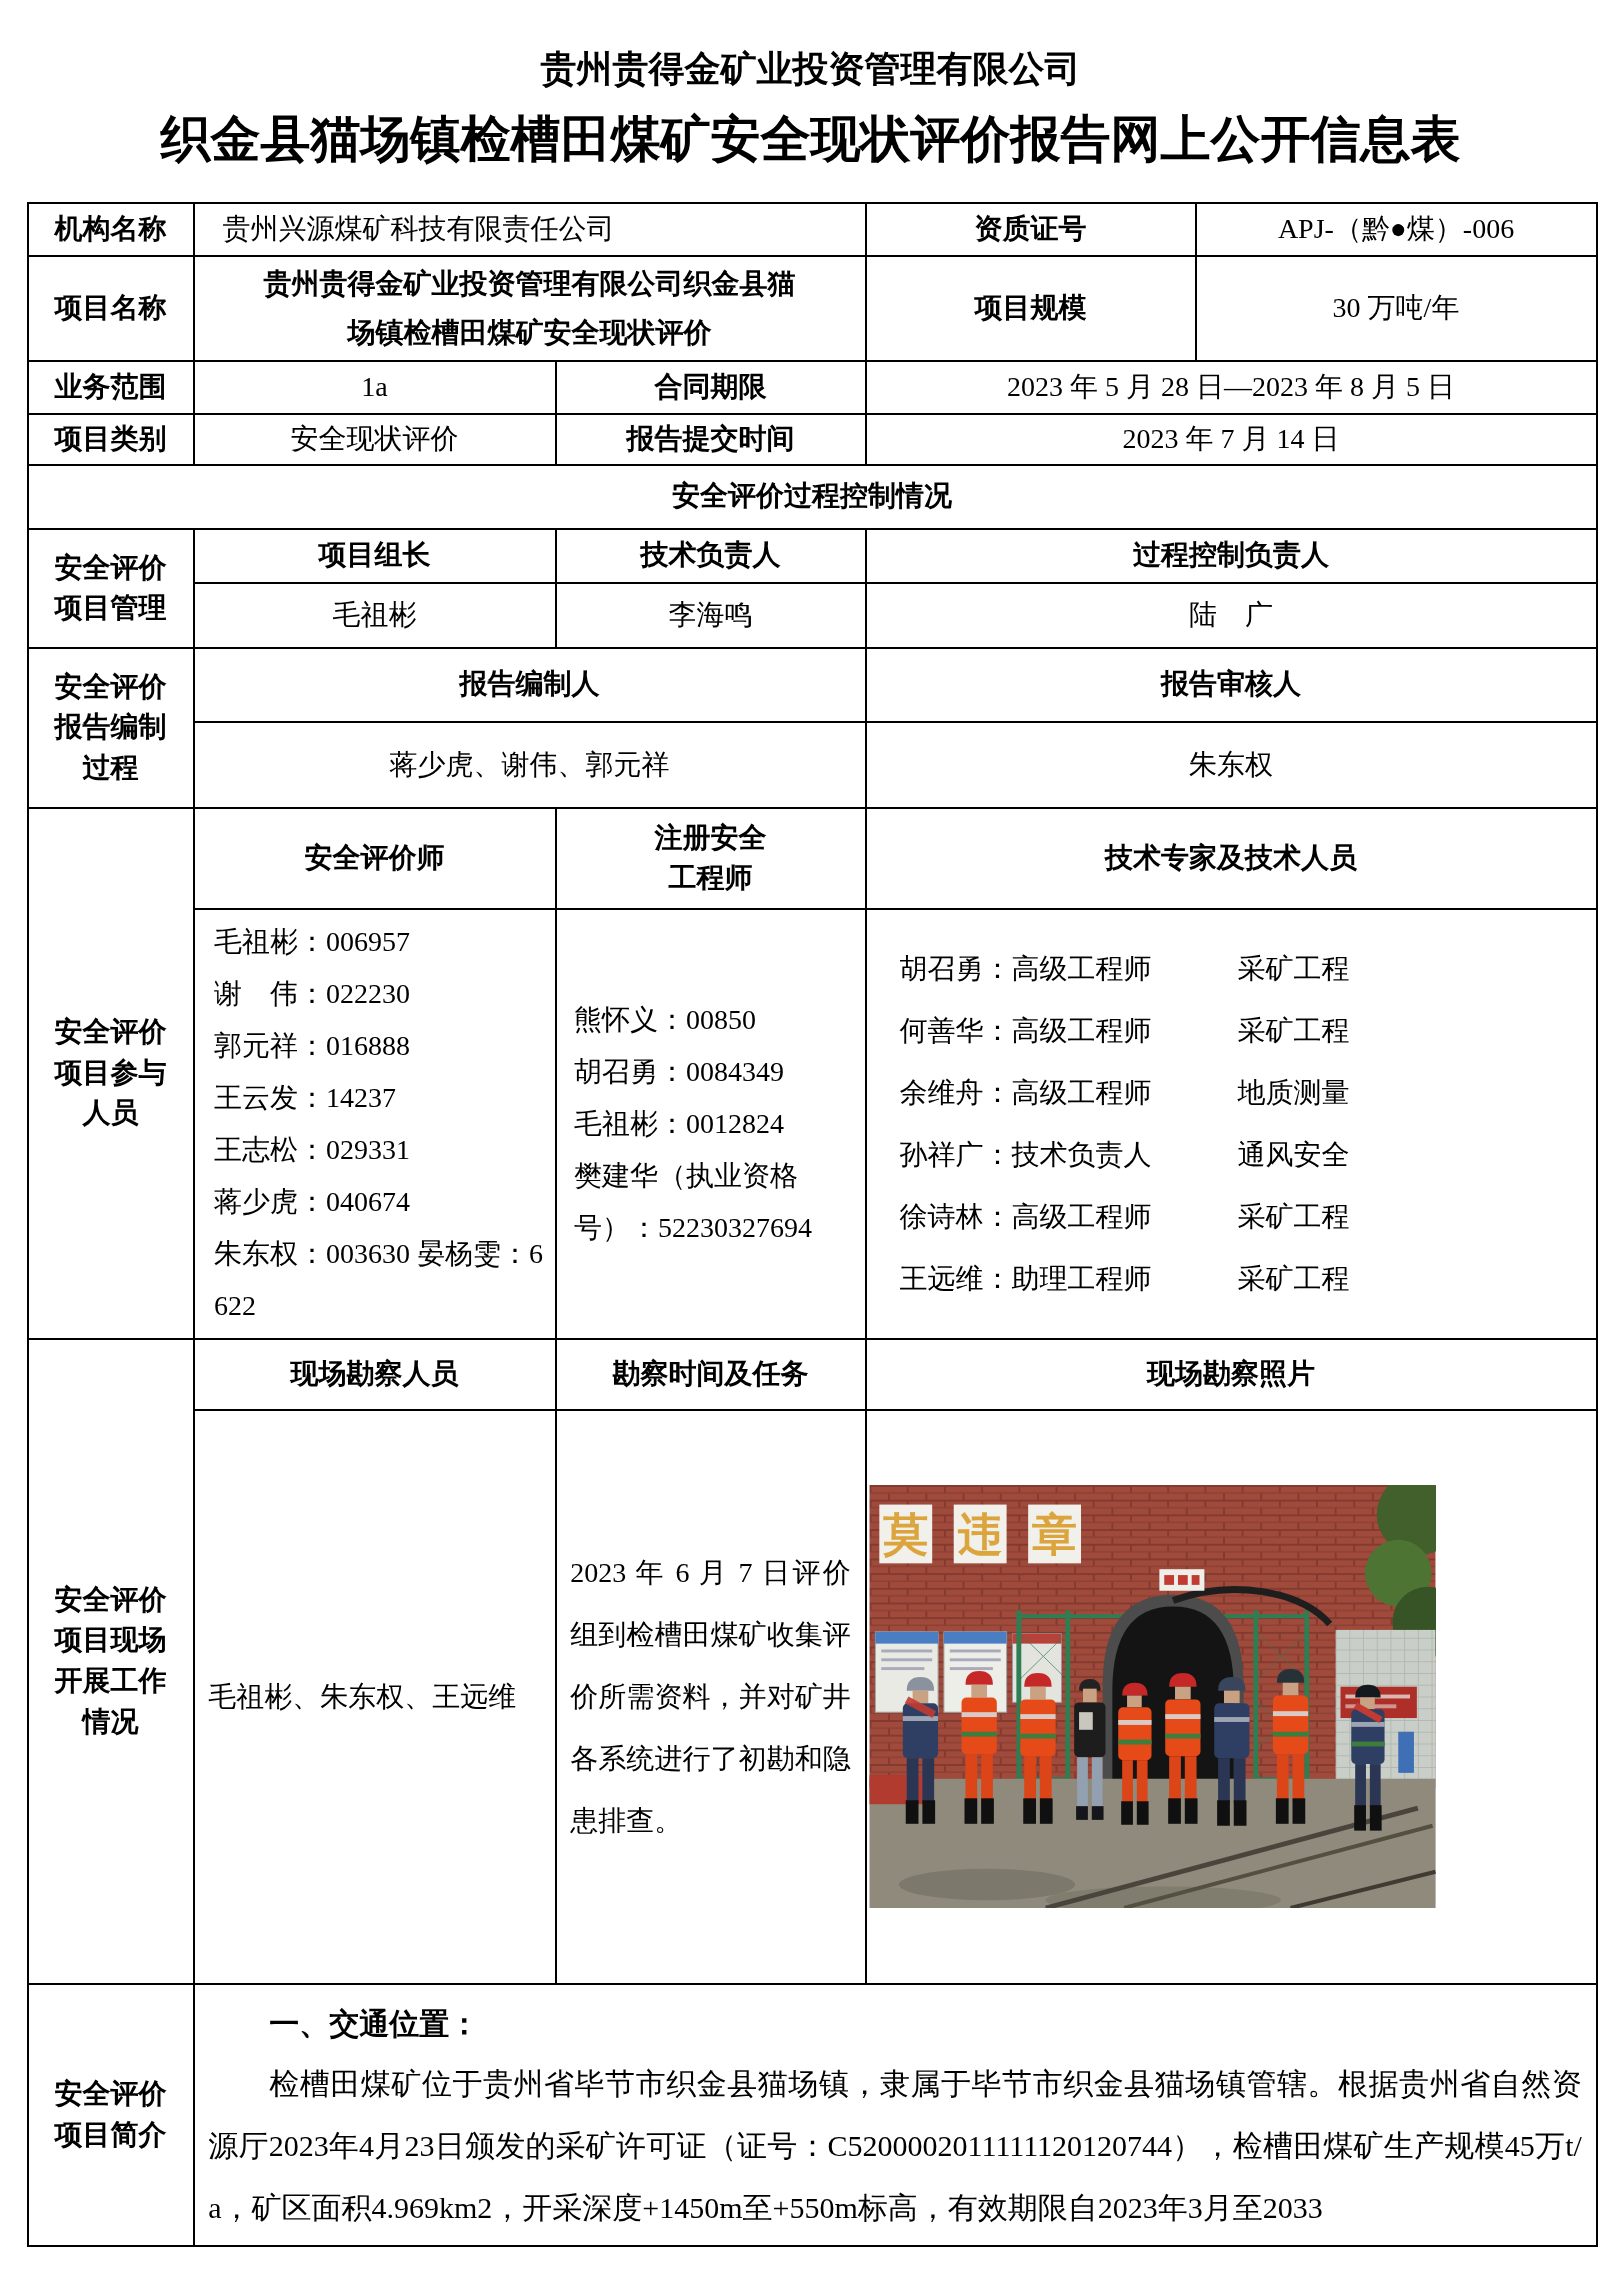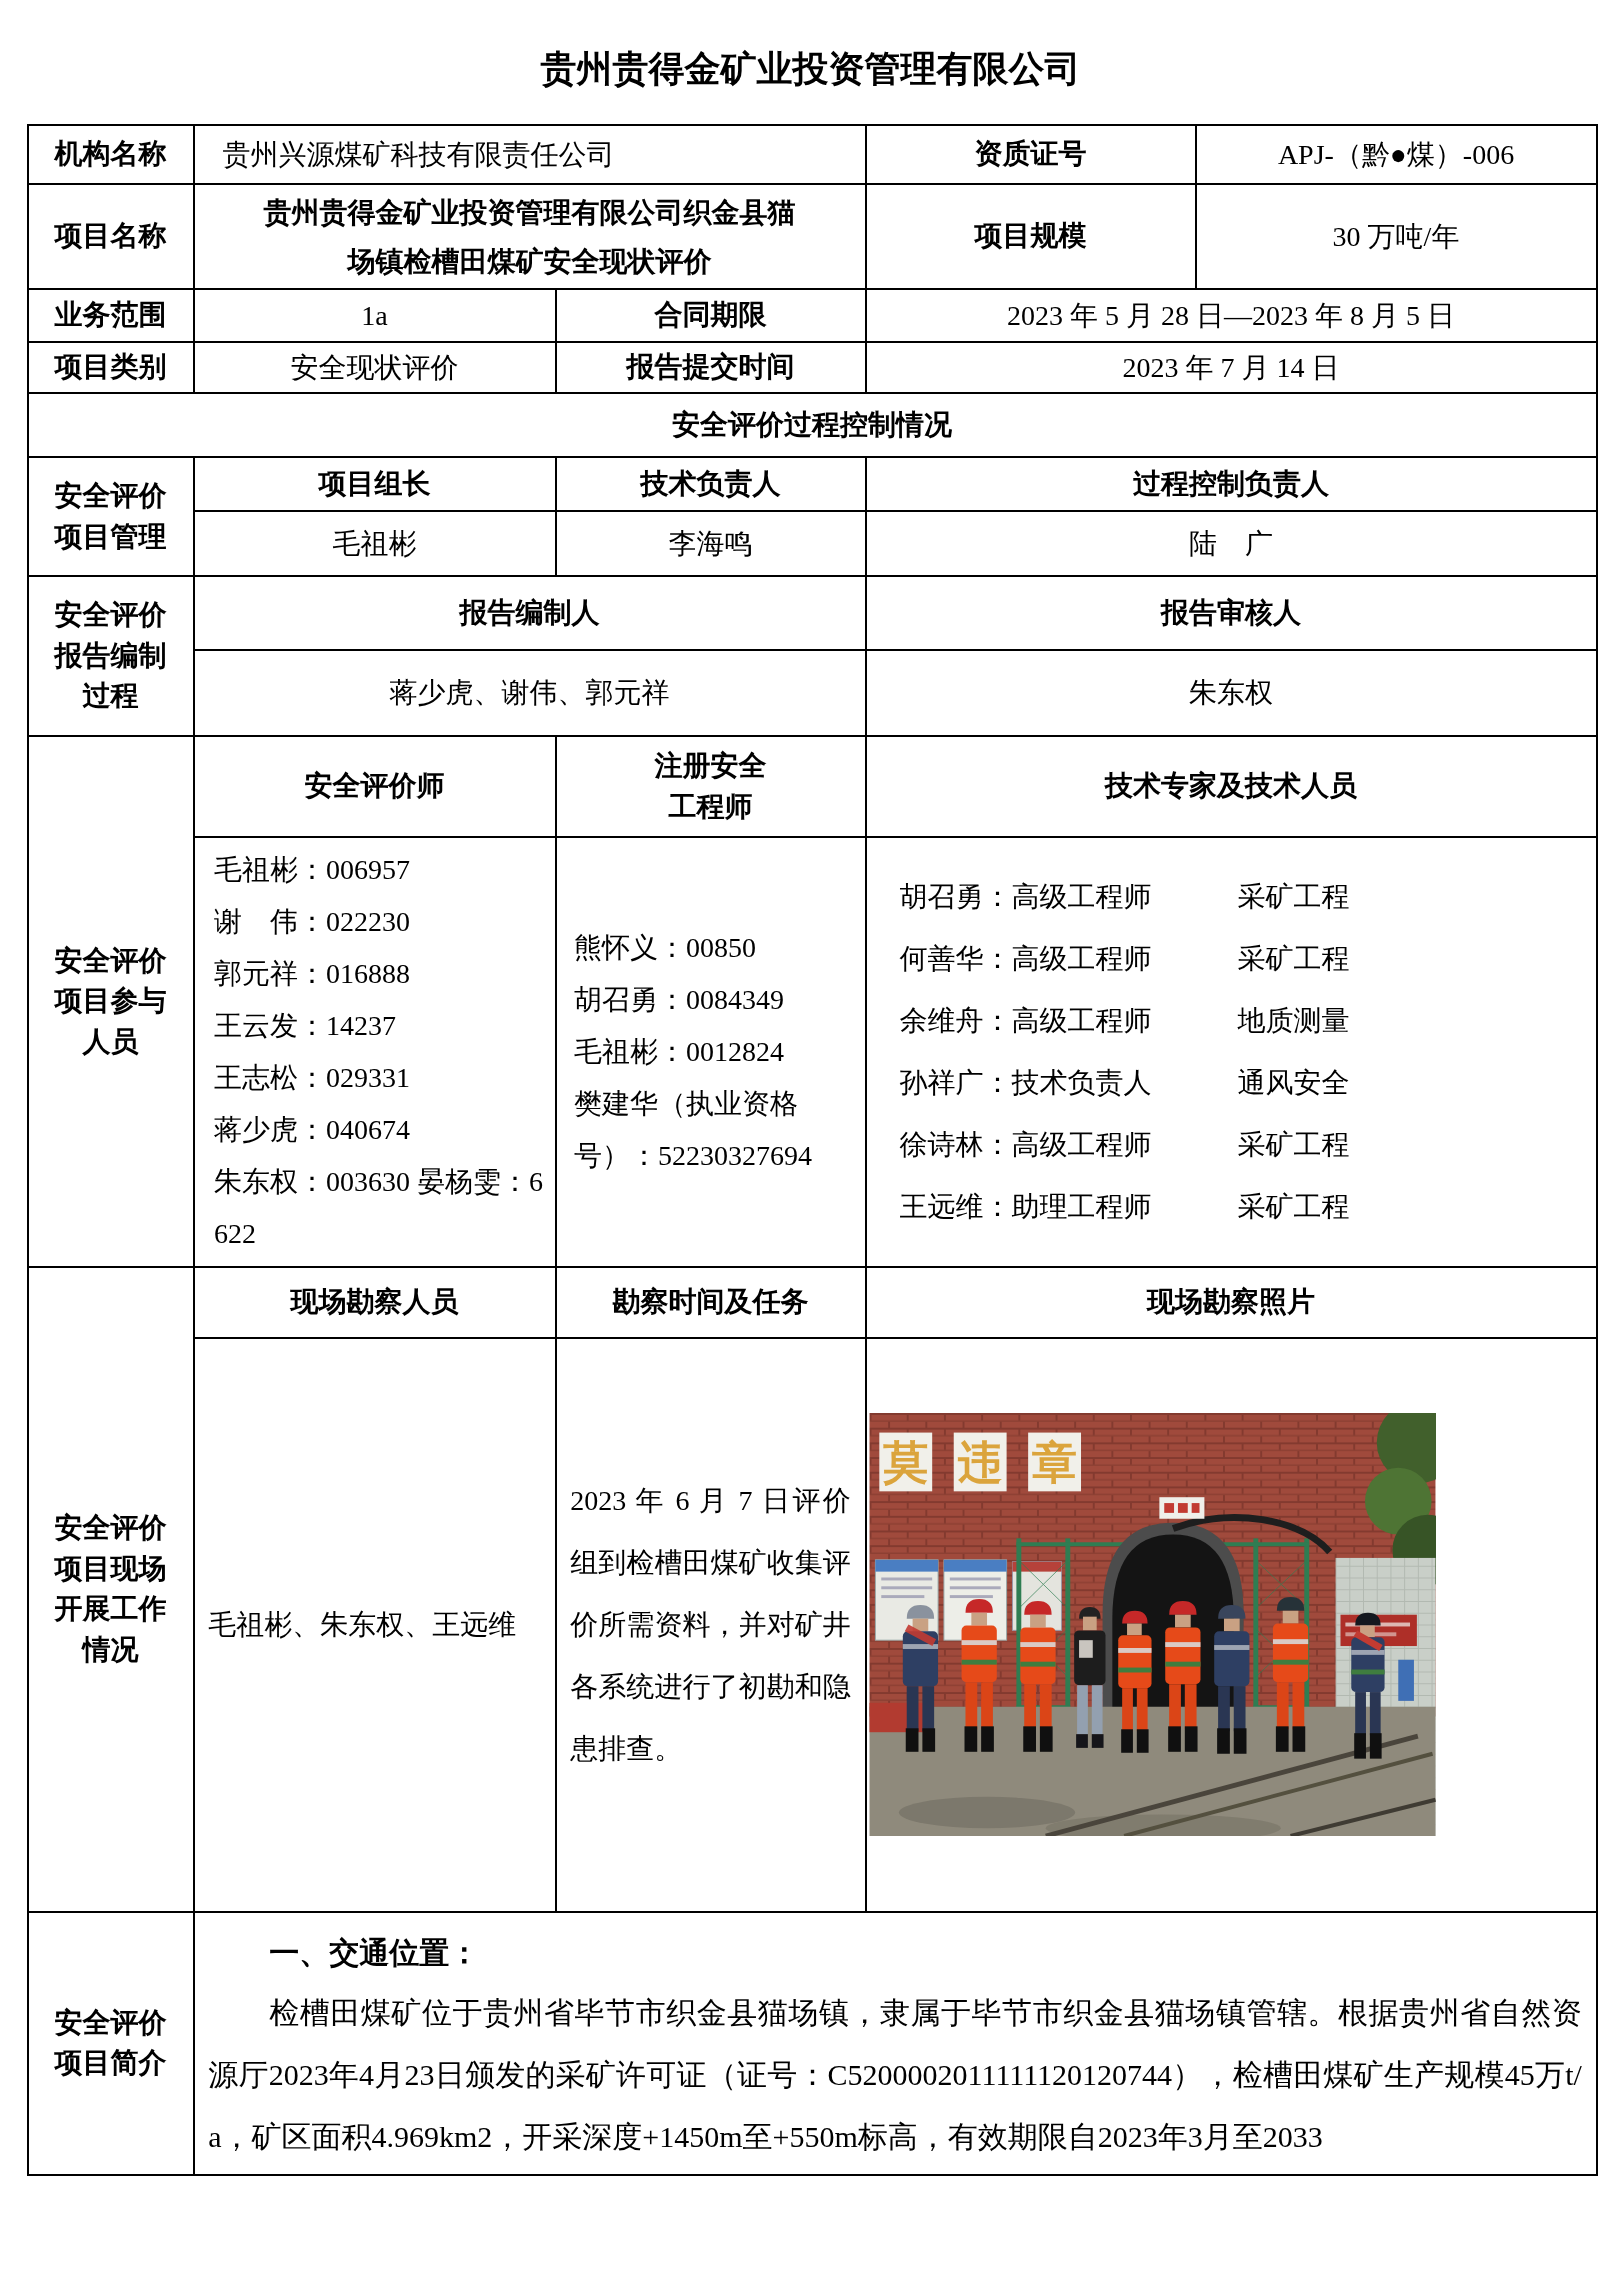--- a/index.html
+++ b/index.html
@@ -71,32 +71,33 @@
     text-indent:61px; text-align:justify;
   }
   svg.photo { display:block; }
 </style>
 </head>
 <body>
 
 <div class="page">
 
   <div class="title1">贵州贵得金矿业投资管理有限公司</div>
+  <div class="title2">织金县猫场镇检槽田煤矿安全现状评价报告网上公开信息表</div>
 
   <table class="info-table">
     <colgroup>
       <col style="width:166px">
         <col style="width:362px">
         <col style="width:310px">
         <col style="width:330px">
         <col style="width:401px">
     </colgroup>
 
     <tbody>
-        <tr style="height:59px">
+        <tr style="height:53px">
       <td class="label">机构名称</td>
       <td class="v-left" colspan="2">贵州兴源煤矿科技有限责任公司</td>
       <td class="label">资质证号</td>
       <td class="v-center">APJ-（黔●煤）-006</td>
     </tr>
 
     <tr style="height:105px">
       <td class="label">项目名称</td>
       <td class="project-name" colspan="2">贵州贵得金矿业投资管理有限公司织金县猫
 场镇检槽田煤矿安全现状评价</td>

